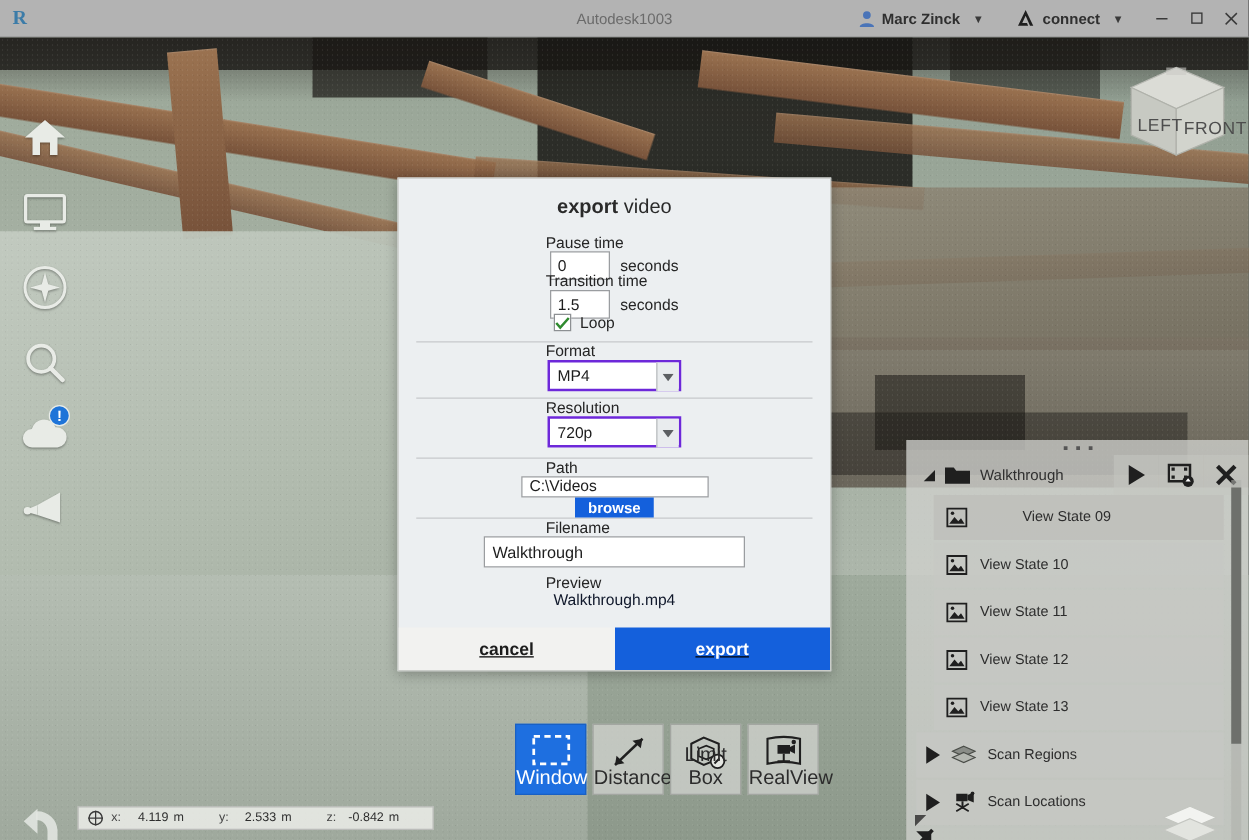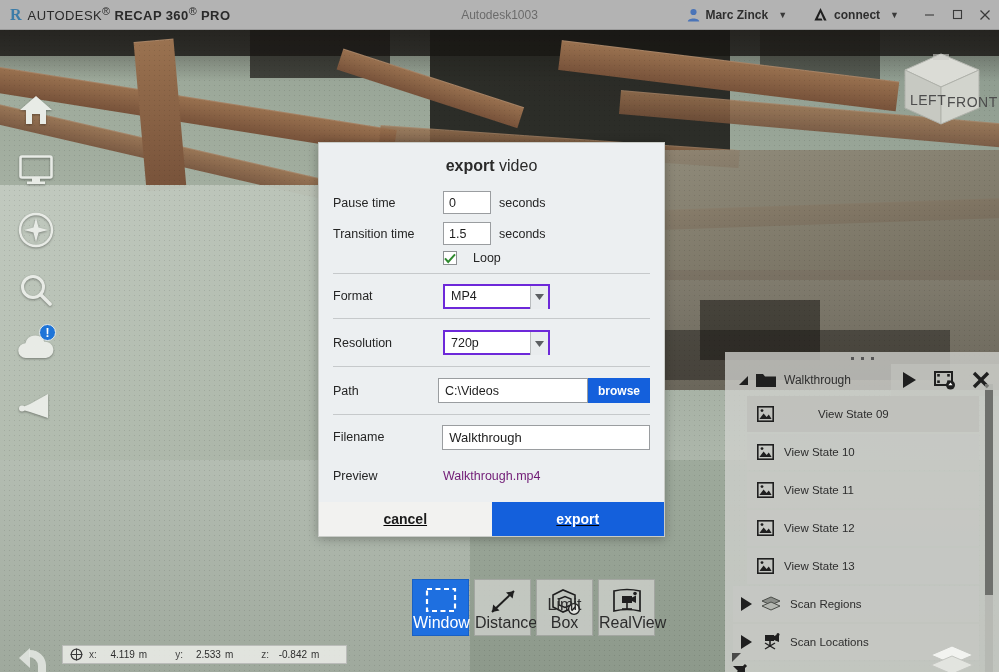--- a/index.html
+++ b/index.html
@@ -151,29 +151,29 @@
   #dialog {
     position: absolute; left: 318px; top: 112px; width: 347px;
     background: #eceff1; border: 1px solid #c9ccc8;
     box-shadow: 0 2px 10px rgba(0,0,0,.28);
   }
   #dialog .dlg-title {
     text-align: center; padding: 14px 0 12px; font-size: 16px; color: #2a2a2a;
   }
   #dialog .dlg-title b { font-weight: bold; }
   #dialog .dlg-title span { font-weight: normal; }
-  .row { display: flex; align-items: center; padding: 0 14px; height: 31px; }
+  .row { display: flex; align-items: center; padding: 0 22px; height: 31px; flex-direction: column; }
   .row .lab { width: 110px; font-size: 12.5px; color: #252525; }
   .row .field { display: flex; align-items: center; gap: 8px; }
   .numinput {
     width: 48px; height: 23px; border: 1px solid #9a9da0; background: #fff;
     font-size: 12.5px; color: #1d1d1d; padding: 0 5px; font-family: "Liberation Sans", sans-serif;
   }
   .unit-lbl { font-size: 12.5px; color: #252525; }
-  .chkrow { display: flex; align-items: center; padding: 2px 14px 8px 124px; gap: 16px; }
+  .chkrow { display: flex; align-items: center; padding: 2px 14px 8px 124px; gap: 7px; }
   .chk {
     width: 14px; height: 14px; border: 1px solid #8d9093; background: #fff;
     display: flex; align-items: center; justify-content: center;
   }
   .chk-label { font-size: 12.5px; color: #252525; }
   .sep { height: 1px; background: #c6c9cb; margin: 0 14px; }
   .selectbox {
     width: 107px; height: 25px; border: 2px solid #6d28d9; background: #fff;
     display: flex; align-items: center; position: relative;
   }
@@ -188,41 +188,36 @@
     font-size: 12.5px; color: #1d1d1d; padding: 0 6px; font-family: "Liberation Sans", sans-serif;
   }
   .browse-btn {
     height: 25px; padding: 0 10px; background: #1460dc; color: #fff; border: none;
     font-size: 12px; font-weight: bold; font-family: "Liberation Sans", sans-serif; cursor: pointer;
   }
   .nameinput {
     width: 209px; height: 25px; border: 1px solid #9a9da0; background: #fff;
     font-size: 13px; color: #1d1d1d; padding: 0 6px; font-family: "Liberation Sans", sans-serif;
   }
-  .preview-val { font-size: 12.5px; color: #701a75; }
+  .preview-val { font-size: 12.5px; color: #0f172a; }
   #dlgfooter { display: flex; margin-top: 9px; text-decoration: underline; }
   #dlgfooter button {
     flex: 1; height: 34px; border: none; font-size: 14px; font-weight: bold; cursor: pointer;
     font-family: "Liberation Sans", sans-serif;
   }
   #cancelbtn { background: #f2f2f0; color: #1c1c1c; border-right: 1px solid #d6d6d4; }
   #exportbtn { background: #1460dc; color: #fff; }
 </style>
 </head>
 <body>
 
 <div id="app">
 
   <div id="titlebar">
     <span class="tb-logo">R</span>
-    <span class="tb-brand">
-      <span class="b-light">AUTODESK</span><sup>®</sup>
-      <span class="b-bold">RECAP 360</span><sup>®</sup>
-      <span class="b-bold">PRO</span>
-    </span>
     <span class="tb-doc">Autodesk1003</span>
 
     <div class="tb-right">
       <div class="tb-user">
         <svg width="13" height="14" viewBox="0 0 13 14">
           <circle cx="6.5" cy="4" r="3.1" fill="#4a74b8"></circle>
           <path d="M0.8 13.5 C0.8 9.6 12.2 9.6 12.2 13.5 Z" fill="#4a74b8"></path>
         </svg>
         <span>Marc Zinck</span>
       </div>

